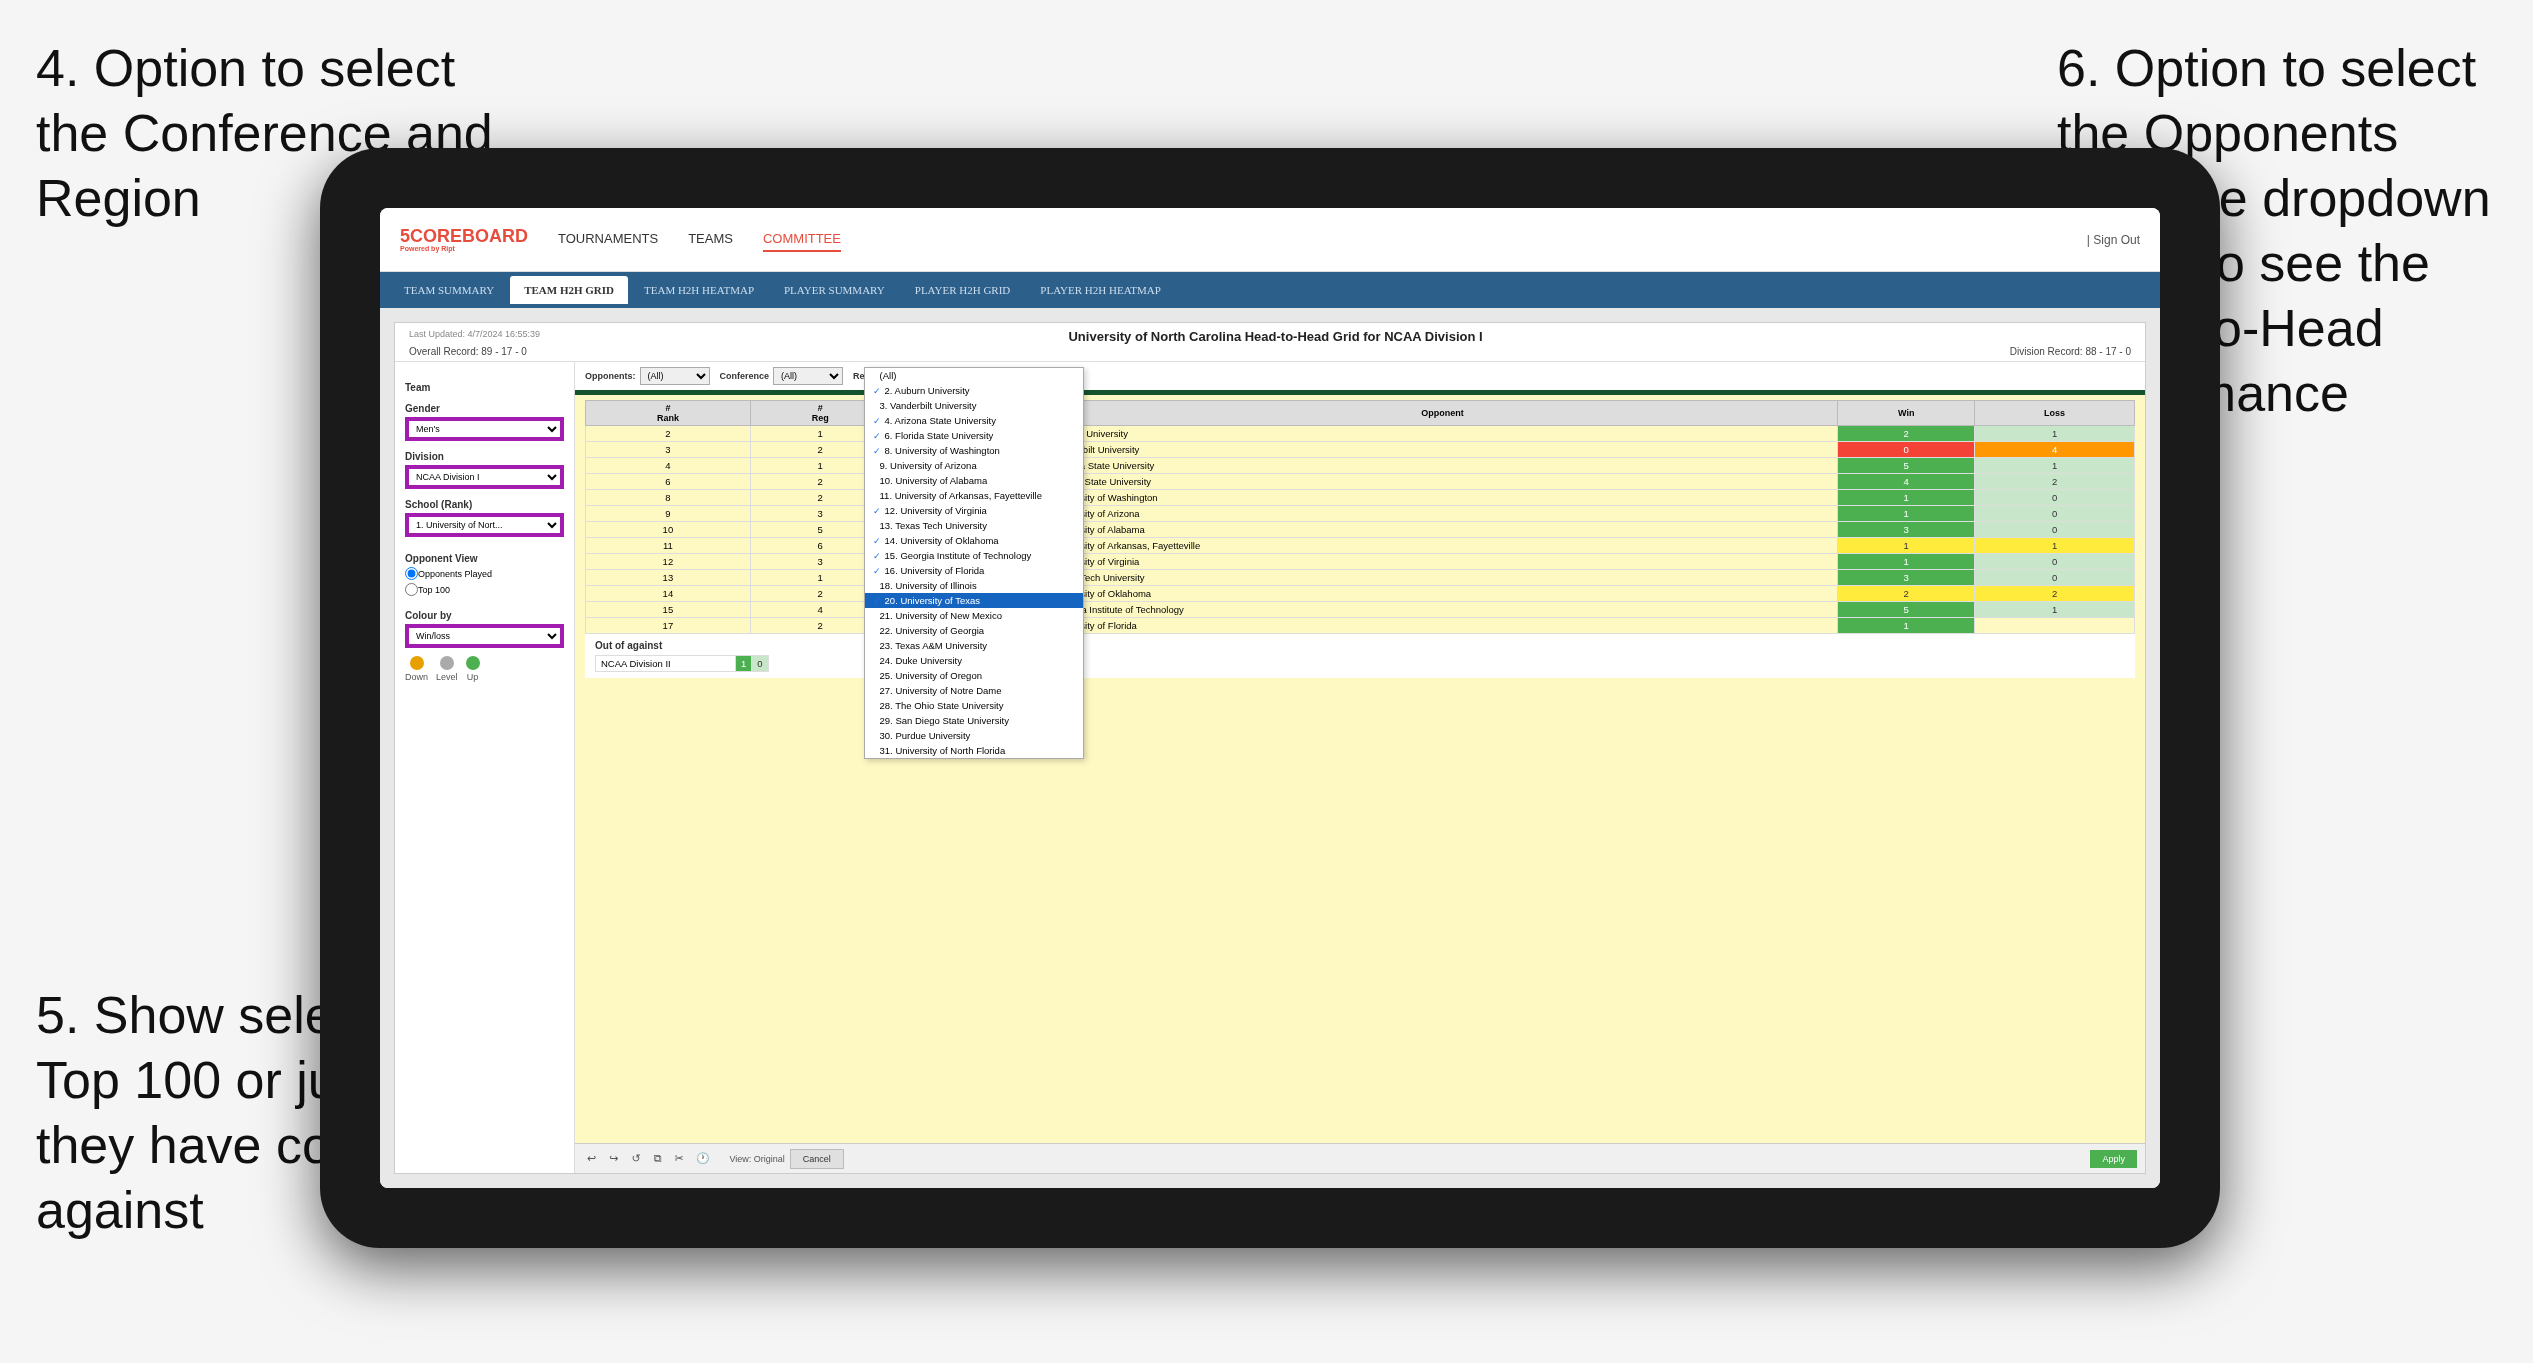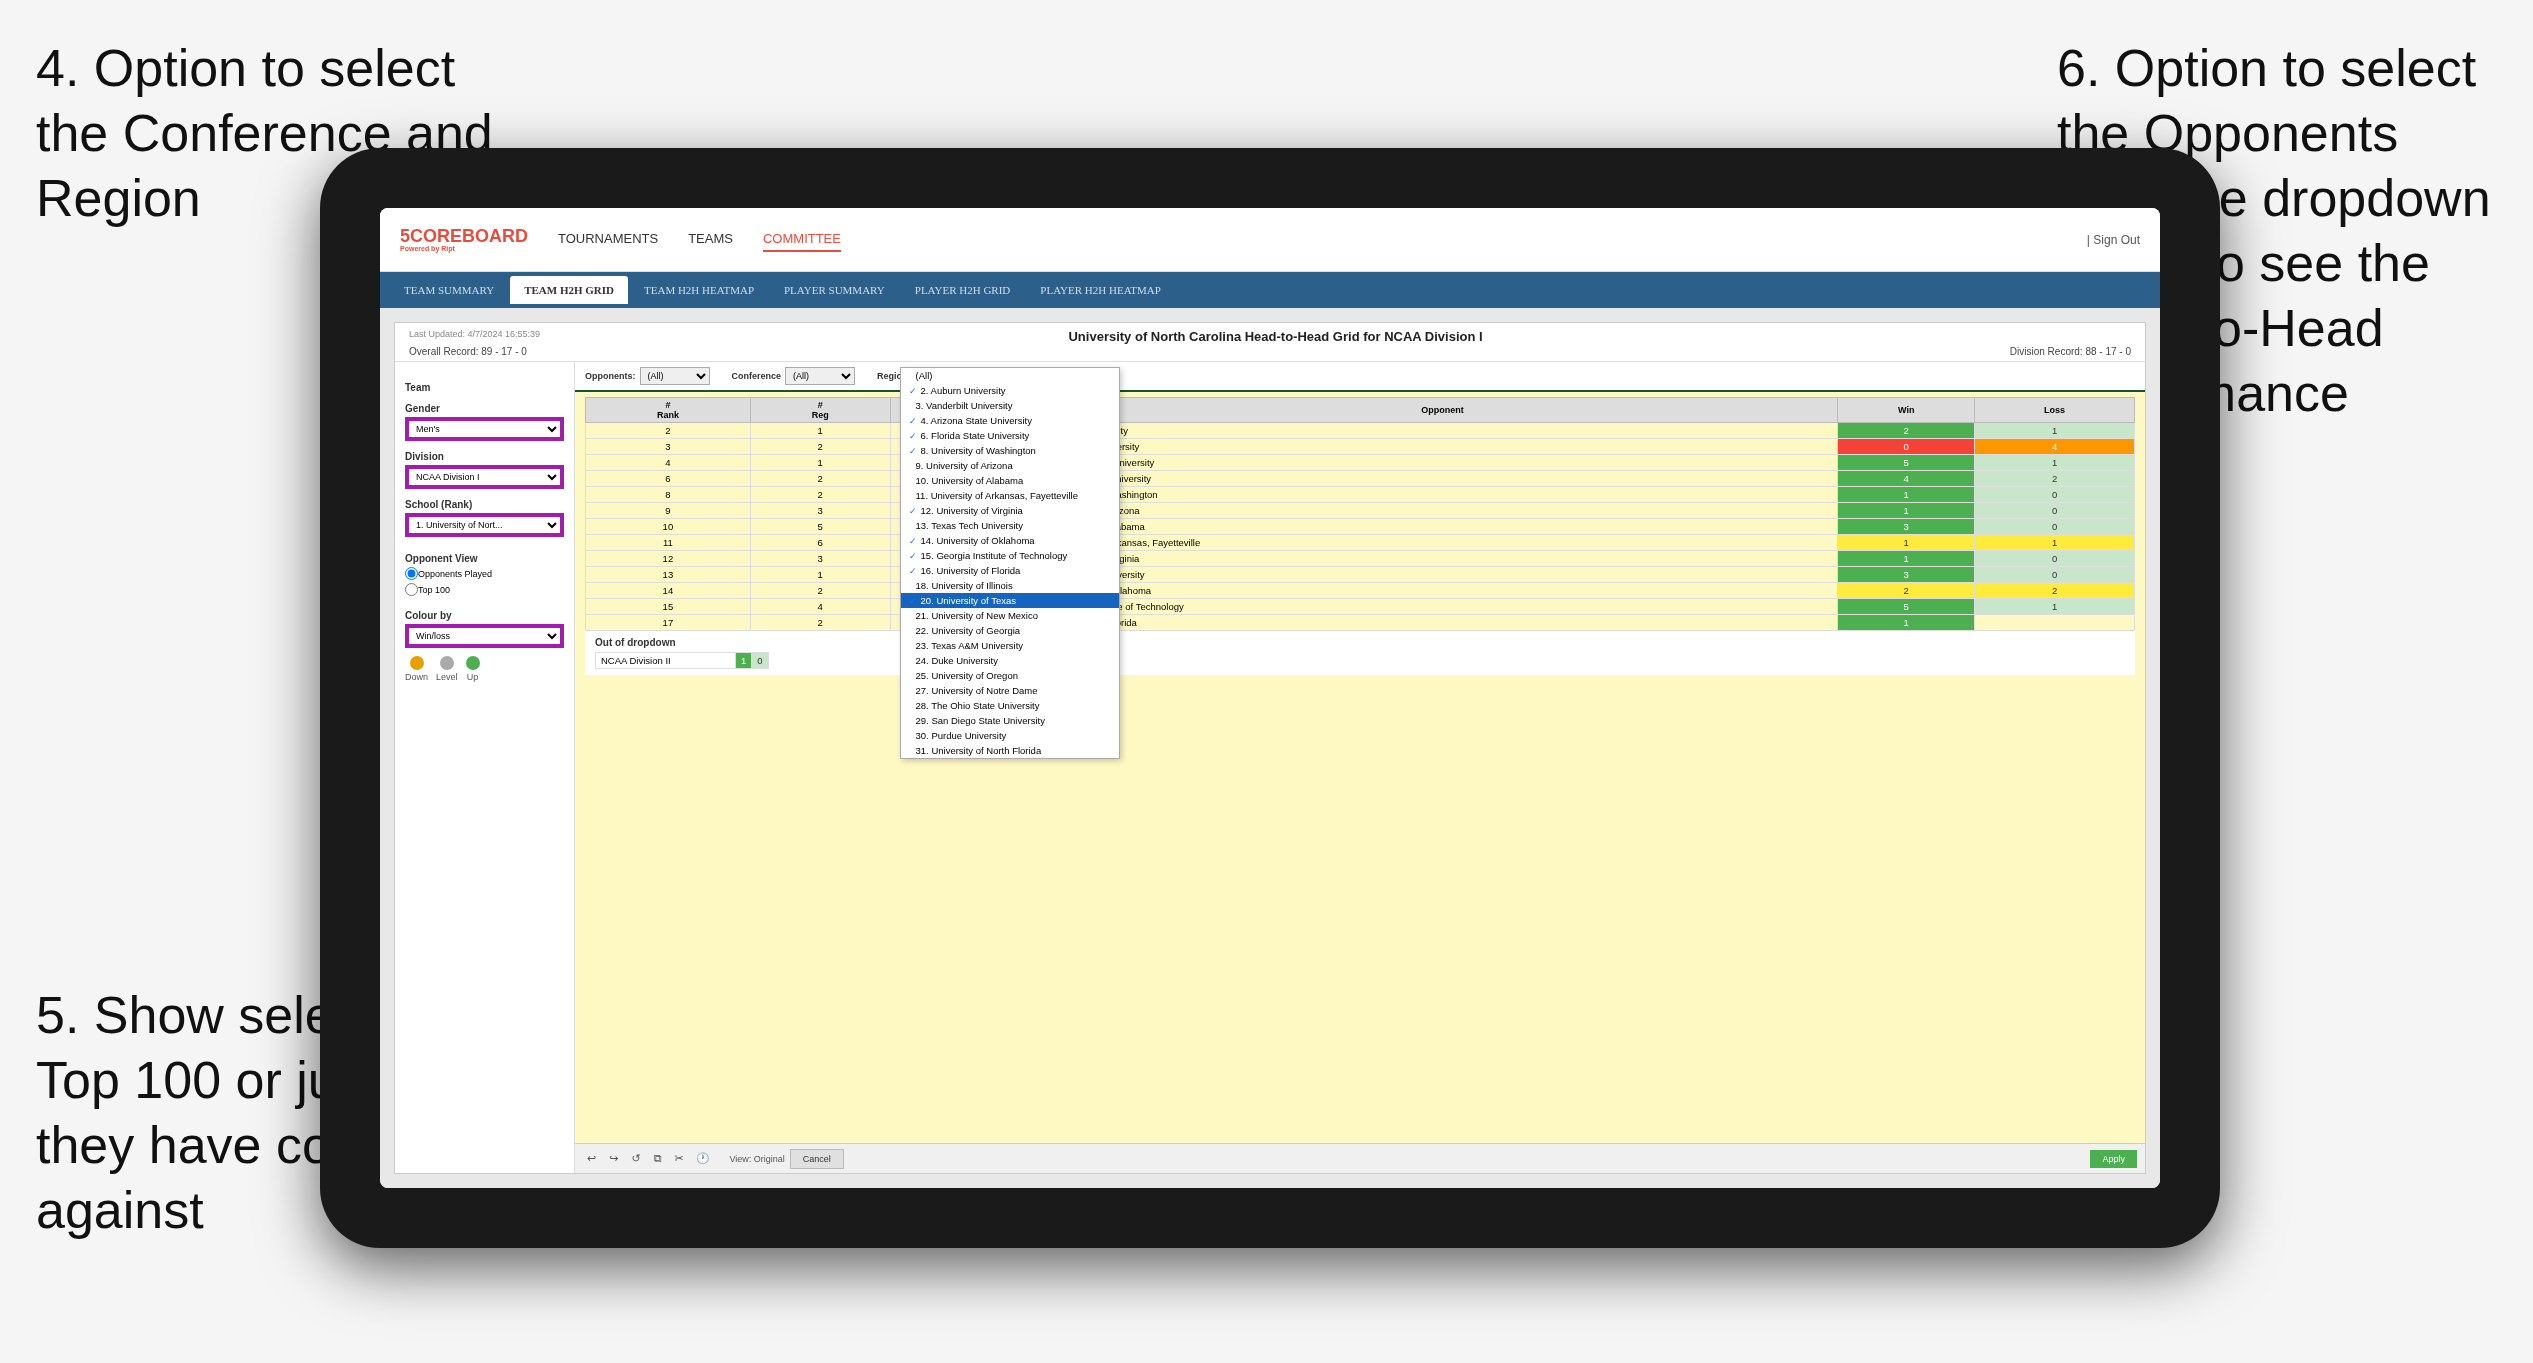--- a/index.html
+++ b/index.html
@@ -249,22 +249,22 @@
       display: flex;
       flex-direction: column;
       overflow: hidden;
     }
 
     
     .filter-row {
       display: flex;
       align-items: flex-end;
       padding: 5px 10px;
-      gap: 22px;
-      border-bottom: 2px solid #14532d;
+      gap: 10px;
+      border-bottom: 5px solid #14532d;
       background: #fff;
       font-size: 10px;
     }
 
     .filter-group {
       display: flex;
       align-items: center;
       gap: 4px;
     }
 
@@ -703,21 +703,21 @@
     <td>2</td>
     <td></td>
     <td class="team-name">University of Florida</td>
     <td class="cell-green">1</td>
     <td class=""></td>
   </tr>
                   </tbody>
               </table>
 
               <div class="out-division">
-                <div class="out-division-label">Out of dropdown</div>
+                <div class="out-division-label">Out of against</div>
                 <table class="ood-table">
                   <tbody id="ood-body">
                       <tr>
     <td style="min-width:140px">NCAA Division II</td>
     <td class="cell-green">1</td>
     <td class="cell-zero">0</td>
   </tr>
                     </tbody>
                 </table>
               </div>

